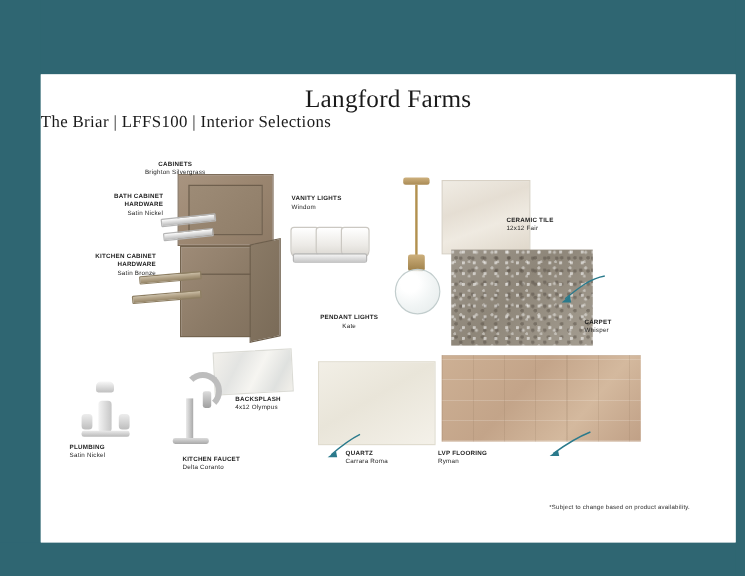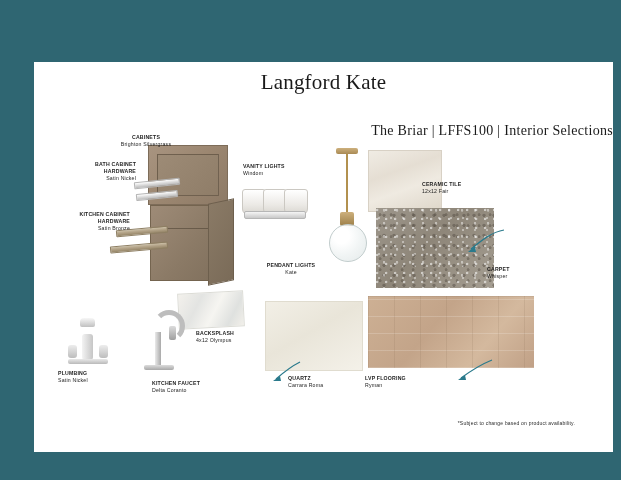--- a/index.html
+++ b/index.html
@@ -21,21 +21,21 @@
   .bar-right{position:absolute;right:0;top:0;width:8px;height:480px;background:#2f6672;}
   .white-field{position:absolute;left:34px;top:62px;width:579px;height:390px;background:#ffffff;}
 
   
   .title{
     position:absolute;left:34px;top:70px;width:579px;
     text-align:center;font-size:21px;color:#1a1a1a;letter-spacing:.2px;
   }
   .subtitle{
     position:absolute;left:34px;top:95px;width:579px;
-    text-align:right;font-size:14px;color:#1a1a1a;letter-spacing:.3px;margin-top:28px;
+    text-align:left;font-size:14px;color:#1a1a1a;letter-spacing:.3px;
   }
 
   
   .lbl{
     position:absolute;
     font-family:"Liberation Sans", sans-serif;
     font-size:5.2px;
     line-height:7px;
     color:#1d1d1d;
     letter-spacing:.2px;
@@ -169,21 +169,21 @@
 <body>
 
 <div id="page">
 
   <div class="bar-top"></div>
   <div class="bar-left"></div>
   <div class="bar-bottom"></div>
   <div class="bar-right"></div>
   <div class="white-field"></div>
 
-  <div class="title">Langford Kate</div>
+  <div class="title">Langford Farms</div>
   <div class="subtitle">The Briar  |  LFFS100  |  Interior Selections</div>
 
   <div class="cab-wrap">
     <div class="cab-door">
         <div class="inner"></div>
       </div>
     <div class="cab-box">
         <div class="seam"></div>
       </div>
     <div class="cab-side"></div>

